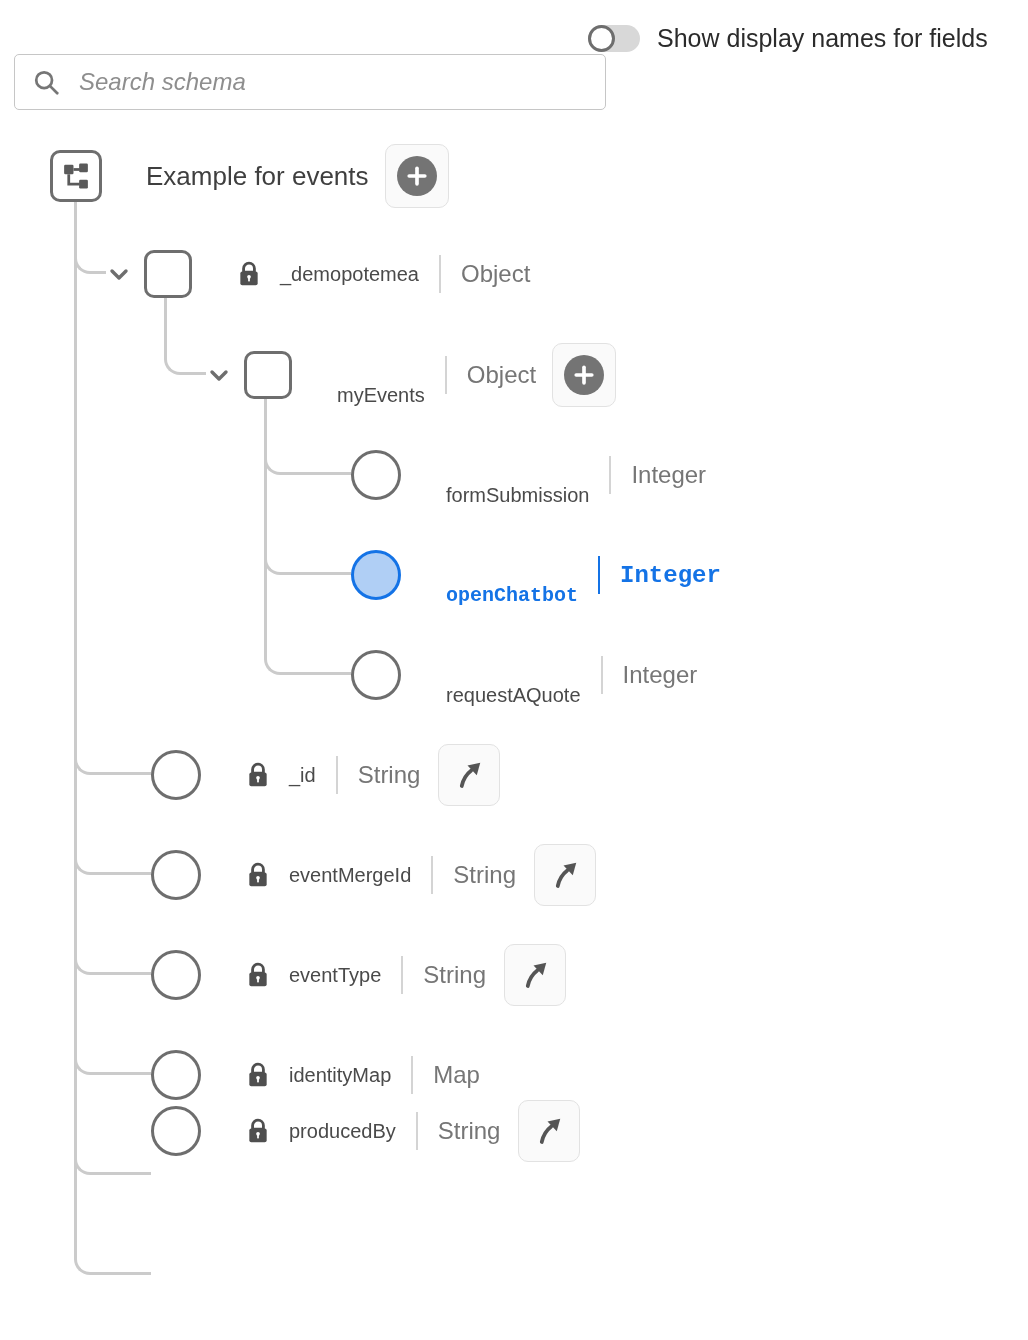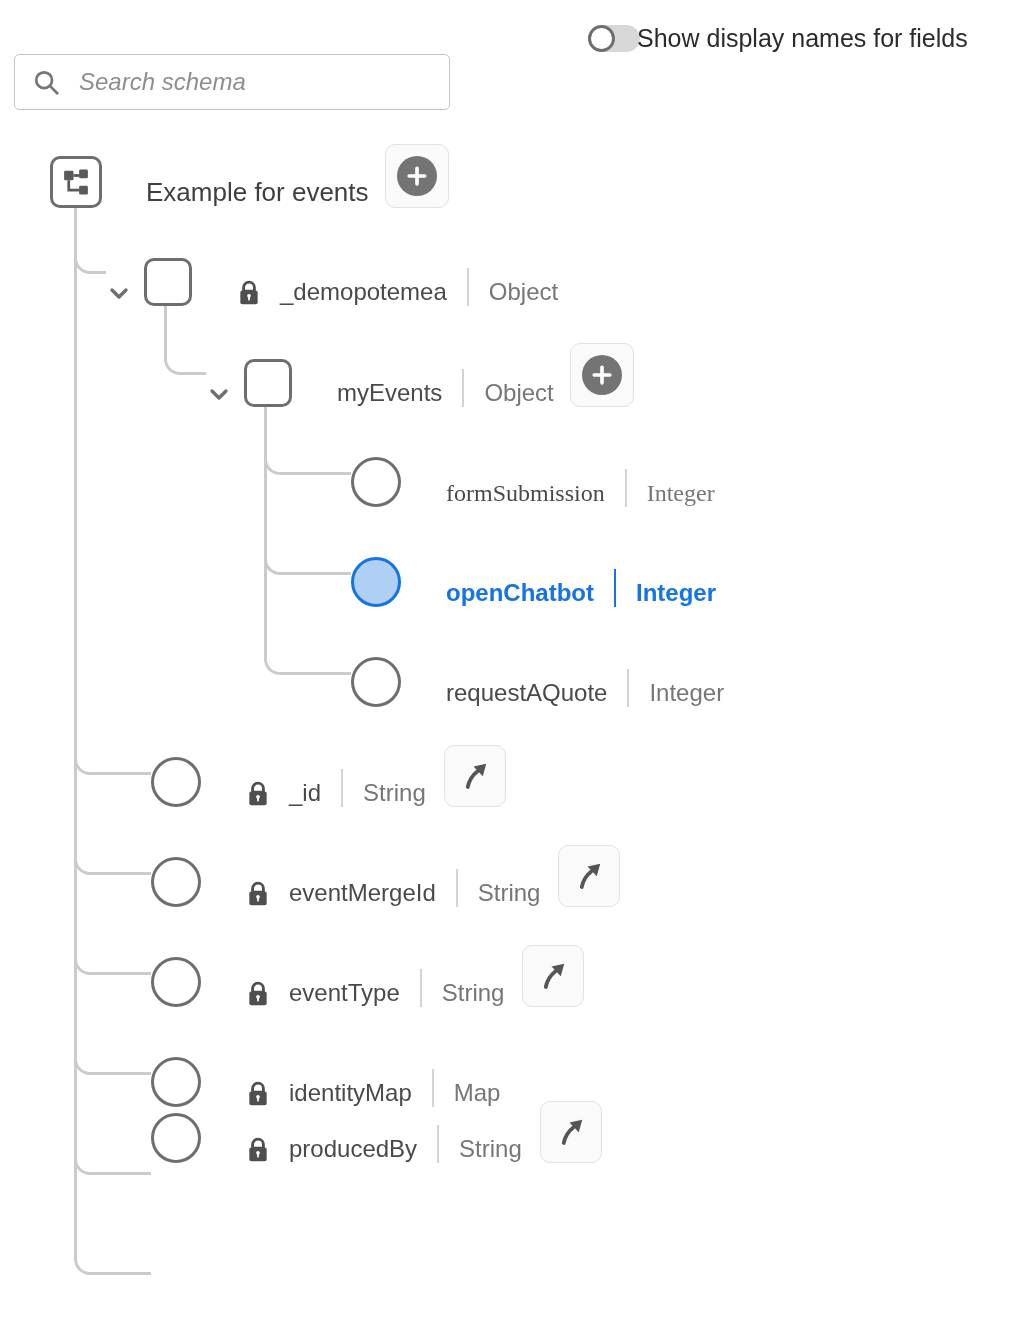--- a/index.html
+++ b/index.html
@@ -5,42 +5,42 @@
   html,body{margin:0;padding:0;background:#ffffff;}
   .stage{
     position:relative;width:1028px;height:1340px;background:#ffffff;
     font-family:"Liberation Sans",sans-serif;overflow:hidden;
   }
   
   .toggle{position:absolute;left:588px;top:25px;width:52px;height:27px;
     background:#d8d8d8;border-radius:14px;cursor:pointer;}
   .toggle .knob{position:absolute;left:0;top:0;width:27px;height:27px;
     box-sizing:border-box;background:#ffffff;border:3px solid #6e6e6e;border-radius:50%;}
-  .toggle-label{position:absolute;left:637px;top:24px;font-size:25px;color:#2b2b2b;}
-  .searchbox{position:absolute;left:14px;top:54px;width:436px;height:56px;
+  .toggle-label{position:absolute;left:657px;top:24px;font-size:25px;color:#2b2b2b;}
+  .searchbox{position:absolute;left:14px;top:54px;width:592px;height:56px;
     box-sizing:border-box;border:1px solid #c6c6c6;border-radius:5px;background:#fff;
     display:flex;align-items:center;padding:0 16px;}
   .searchbox svg{flex:0 0 auto;}
   .searchbox input{border:none;outline:none;flex:1;margin-left:16px;
     font-family:"Liberation Sans",sans-serif;font-size:24px;font-style:italic;color:#444;}
   .searchbox input::placeholder{color:#8e8e8e;font-style:italic;}
   
   .vline{position:absolute;width:3px;background:#cbcbcb;}
   .spur{position:absolute;box-sizing:border-box;border-left:3px solid #cbcbcb;
     border-bottom:3px solid #cbcbcb;border-bottom-left-radius:16px;}
   
-  .row{position:absolute;height:64px;display:flex;align-items:flex-end;white-space:nowrap;}
+  .row{position:absolute;height:64px;display:flex;align-items:center;white-space:nowrap;}
   .chev{width:26px;height:26px;display:flex;align-items:center;justify-content:center;}
   .sq{box-sizing:border-box;width:48px;height:48px;border:3.4px solid #6e6e6e;
     border-radius:10px;background:#fff;margin-left:12px;}
   .circle{box-sizing:border-box;width:50px;height:50px;border:3.4px solid #6e6e6e;
     border-radius:50%;background:#fff;flex:0 0 auto;}
   .circle.selected{border-color:#1473E6;background:#b0cff5;}
   .lock{margin-left:46px;display:flex;align-items:center;}
-  .fname{margin-left:20px;font-size:24px;color:#4a4a4a;}
+  .fname{margin-left:20px;font-size:20px;color:#4a4a4a;}
   .fname.after-node{margin-left:45px;margin-top:40px;}
   .fdiv{margin-left:20px;width:2px;height:38px;background:#d4d4d4;}
   .ftype{margin-left:20px;font-size:24px;color:#767676;}
   .row.selected .fname,.row.selected .ftype{color:#1473E6;font-weight:700;}
   .row.selected .fdiv{background:#1473E6;}
   .root-icon{box-sizing:border-box;width:52px;height:52px;border:3.4px solid #6e6e6e;
     border-radius:10px;background:#fff;display:flex;align-items:center;justify-content:center;}
   .root-label{margin-left:44px;font-size:26px;color:#3f3f3f;}
   .add-btn{margin-left:16px;width:64px;height:64px;box-sizing:border-box;
     border:1px solid #e2e2e2;border-radius:10px;background:#fafafa;cursor:pointer;
@@ -138,28 +138,28 @@
     <button class="add-btn">
       <span class="disc">
         <svg width="22" height="22" viewBox="0 0 24 24" stroke="#ffffff" stroke-width="4" stroke-linecap="round">
           <path d="M12 3.5 V20.5"></path>
             <path d="M3.5 12 H20.5"></path>
         </svg>
       </span>
     </button>
   </div>
 
-  <div class="row" style="left:351px;top:443px;font-family:Liberation Serif, serif;">
+  <div class="row" style="left:351px;top:443px;">
     <span class="circle"></span>
     <span class="fname after-node">formSubmission</span>
     <span class="fdiv"></span>
     <span class="ftype">Integer</span>
   </div>
 
-  <div class="row selected" style="left:351px;top:543px;">
+  <div class="row selected" style="left:351px;top:543px;font-family:Liberation Mono, monospace;">
     <span class="circle selected"></span>
     <span class="fname after-node">openChatbot</span>
     <span class="fdiv"></span>
     <span class="ftype">Integer</span>
   </div>
 
   <div class="row" style="left:351px;top:643px;">
     <span class="circle"></span>
     <span class="fname after-node">requestAQuote</span>
     <span class="fdiv"></span>

